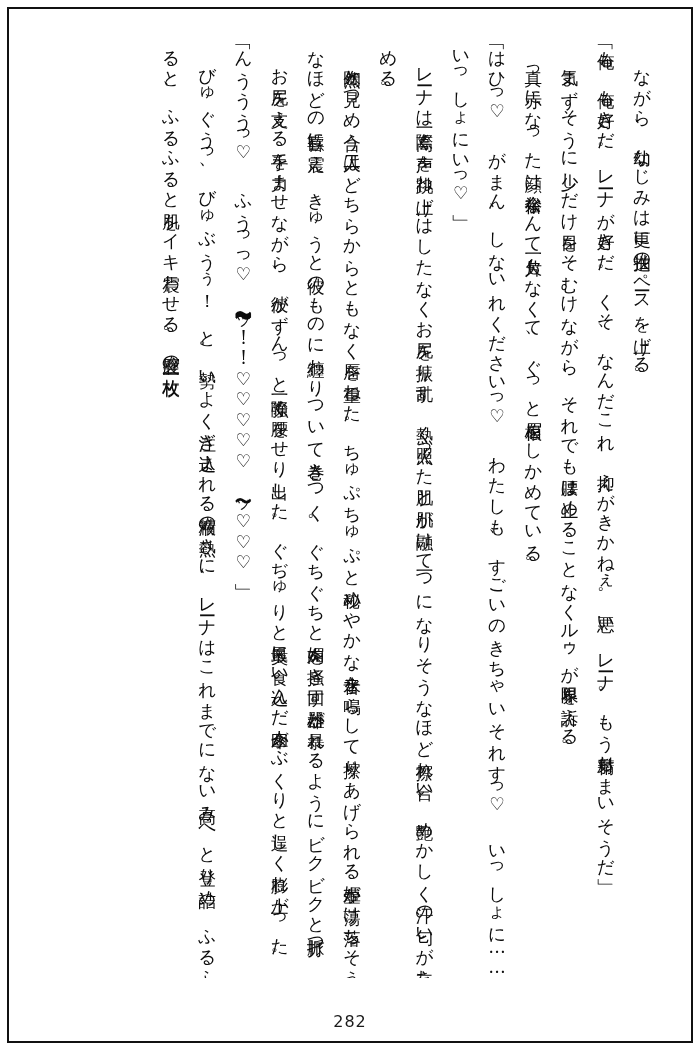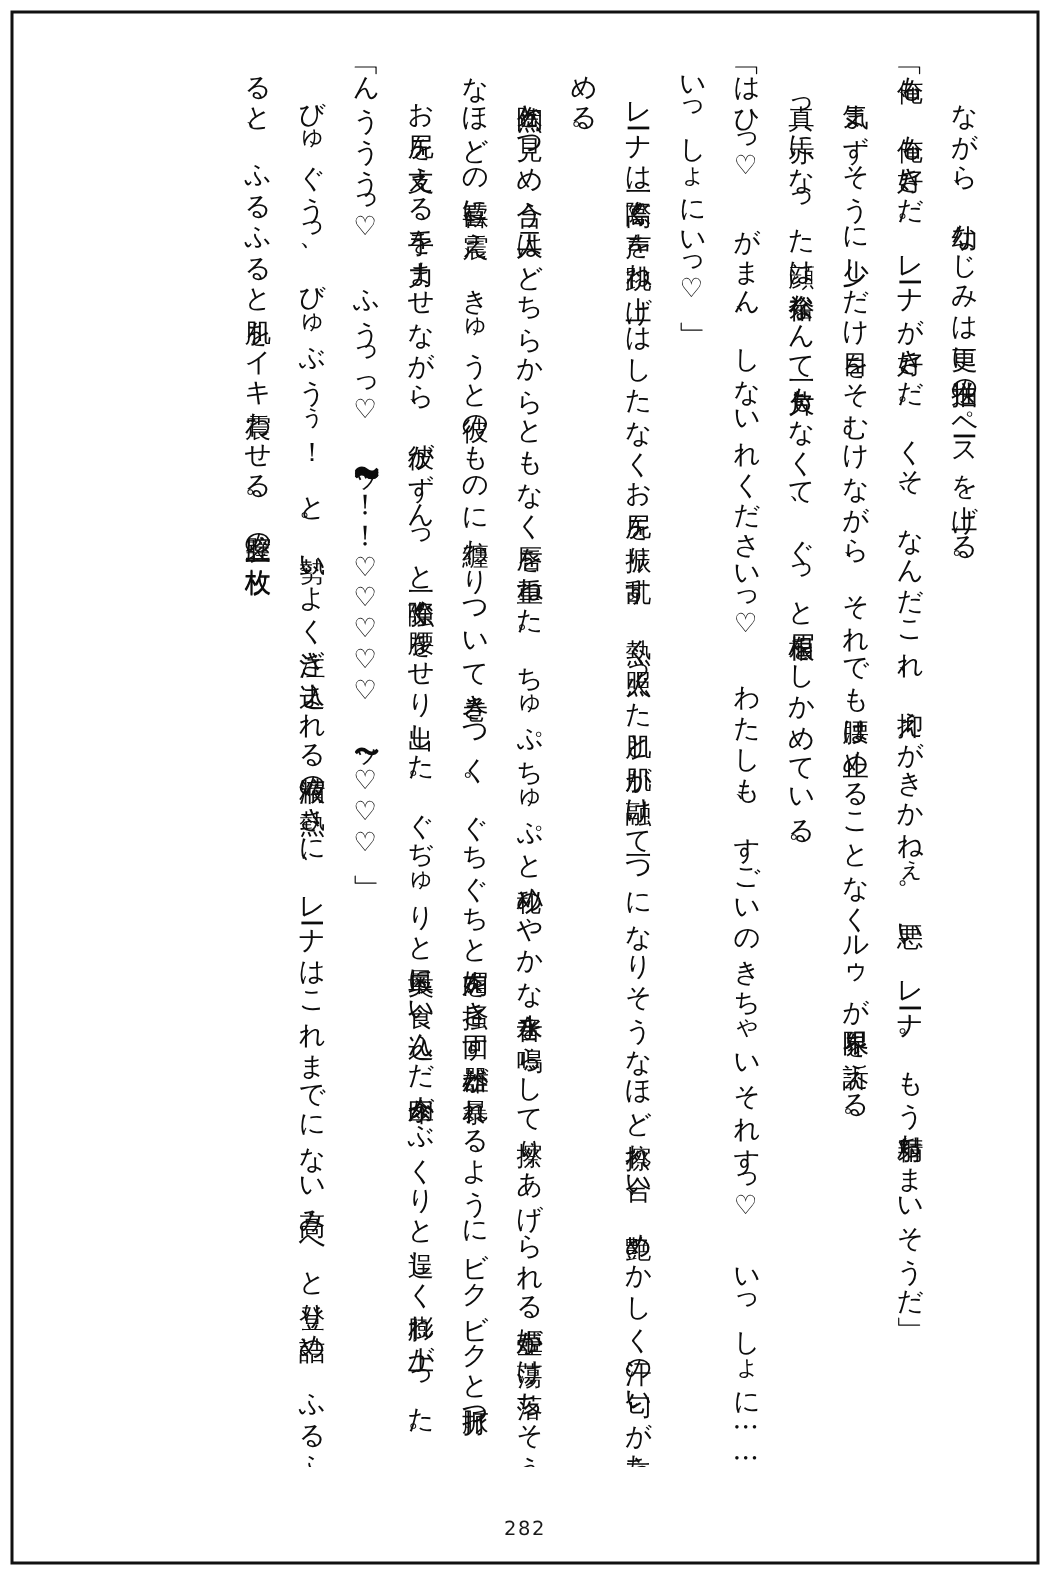--- a/index.html
+++ b/index.html
@@ -55,21 +55,21 @@
   }
   #text-body p.indent {
     text-indent: 1em;
   }
   #page-number {
     position: absolute;
     left: 0;
     width: 700px;
     top: 1012px;
     text-align: center;
-    font-size: 13px;
+    font-size: 16px;
     font-family: "DejaVu Sans", "Liberation Sans", sans-serif;
     color: #1a1a1a;
     letter-spacing: 1px;
   }
 </style>
 </head>
 <body>
 
 <div id="page">
 

